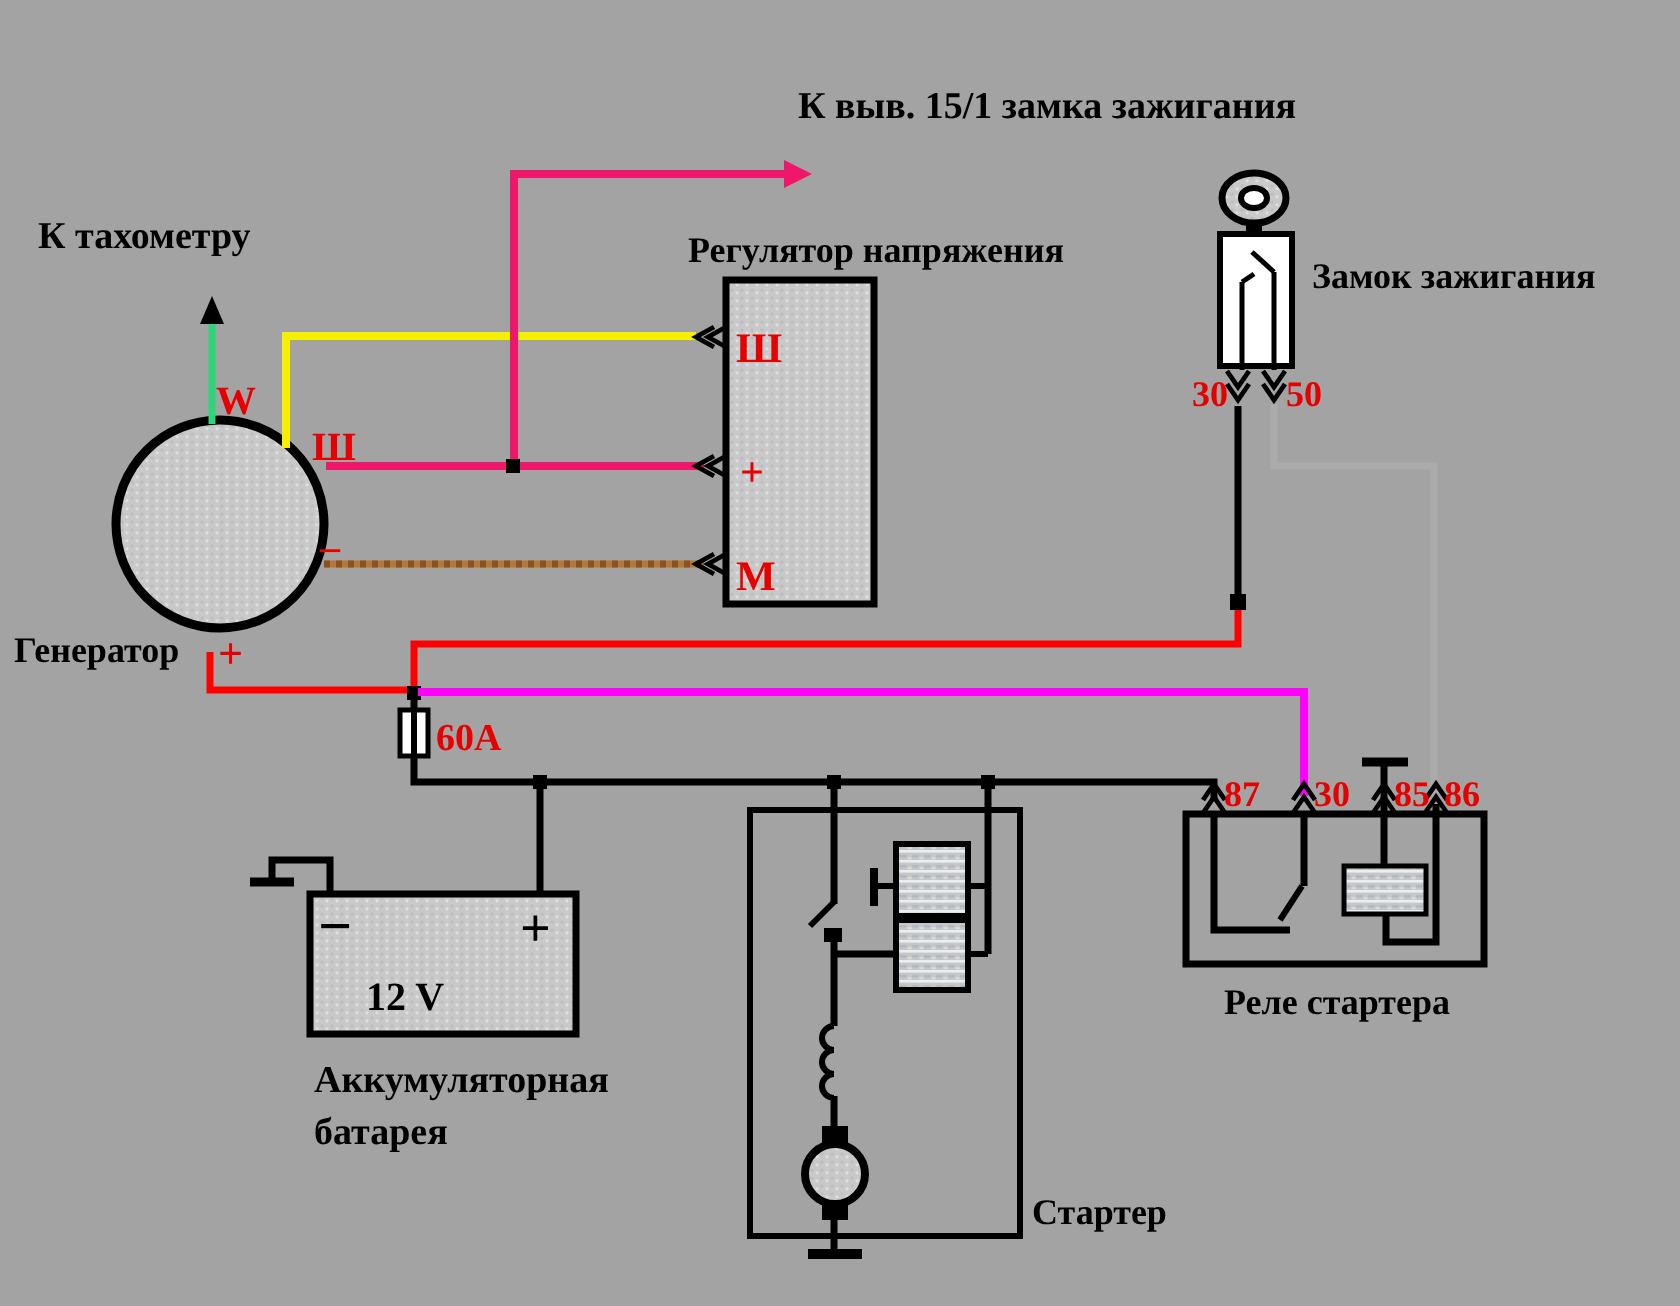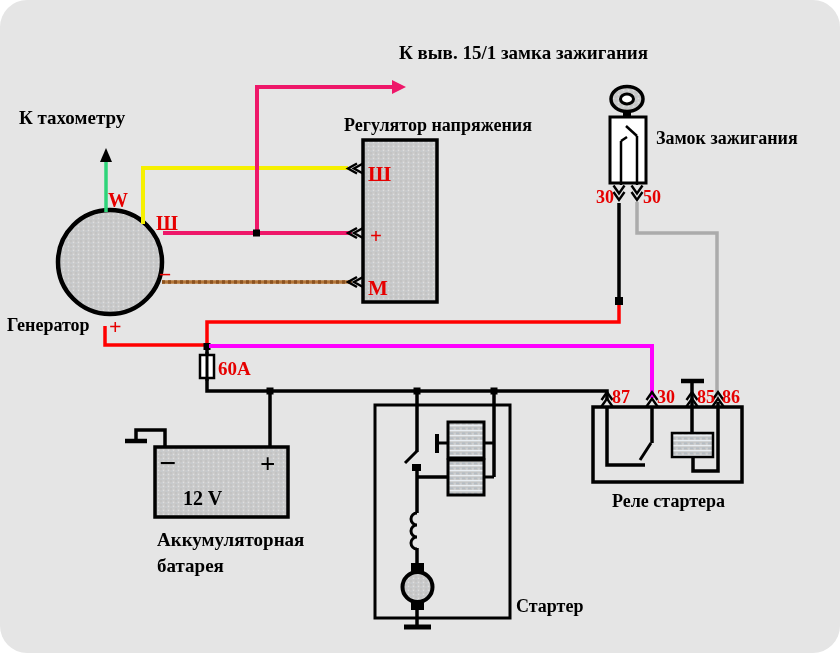--- a/index.html
+++ b/index.html
@@ -1,22 +1,21 @@
 <!DOCTYPE html>
 <html><head>
 <meta charset="utf-8">
 <style>
   html,body{margin:0;padding:0;background:#ffffff;}
   .canvas{
     position:relative;
     width:840px;height:653px;
-    background:#e5e5e5;
+    background:#a3a3a3;
     font-family:"Liberation Serif","DejaVu Serif",serif;
     overflow:hidden;
-    border-radius:27px;
   }
   svg{display:block;}
   text{
     font-family:"Liberation Serif","DejaVu Serif",serif;
     font-weight:bold;
   }
   .lbl{fill:#000000;font-size:19px;}
   .lbl-sm{fill:#000000;font-size:18px;}
   .term{fill:#e60000;}
 </style>

